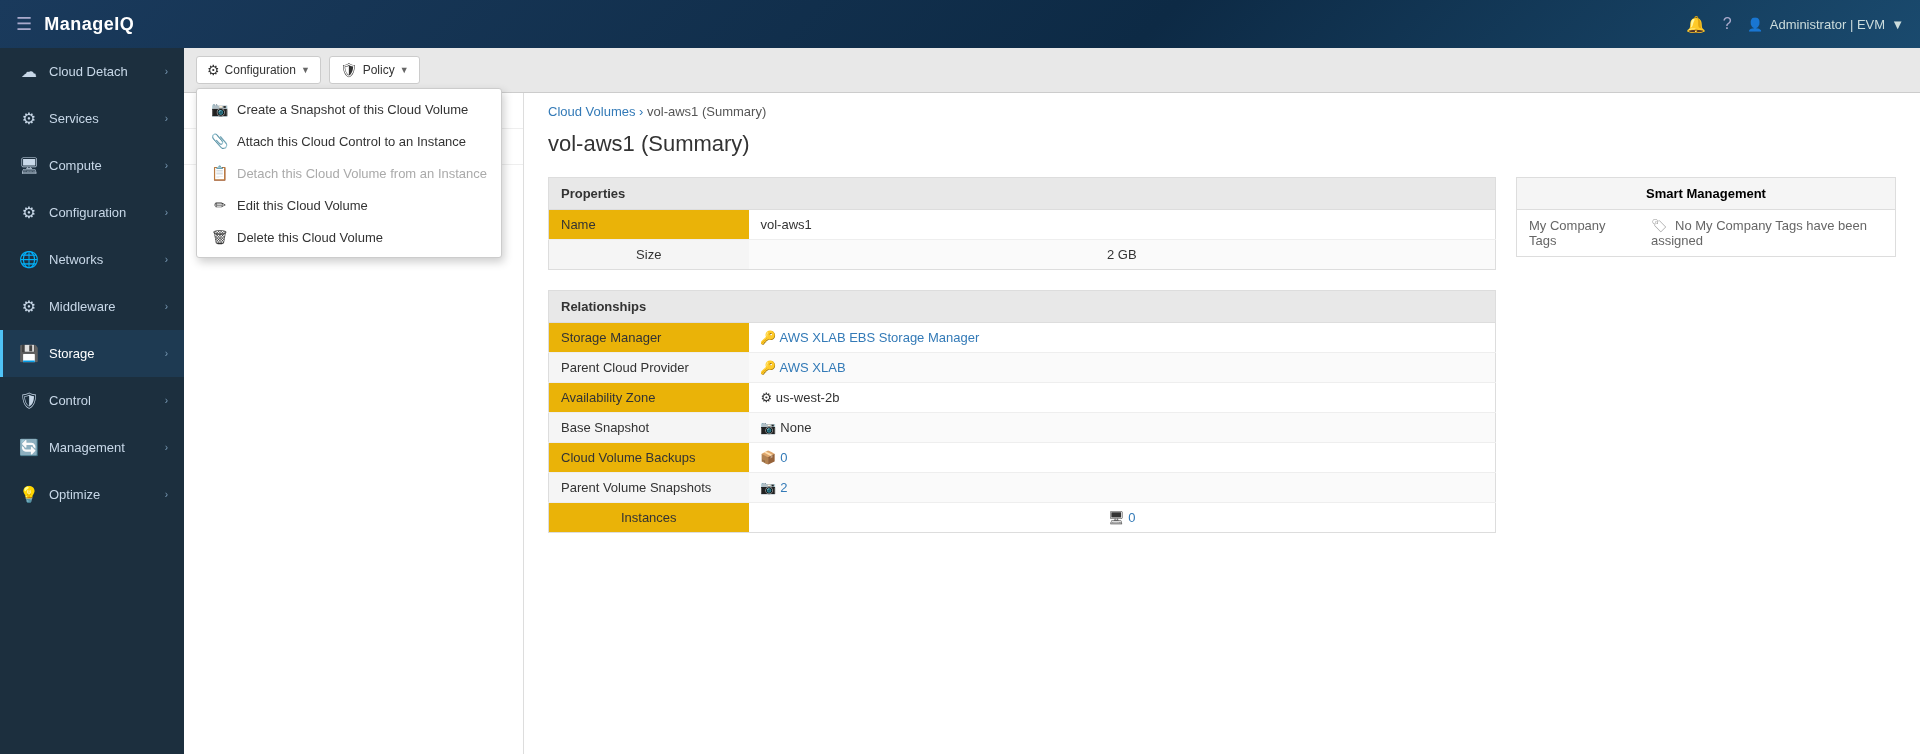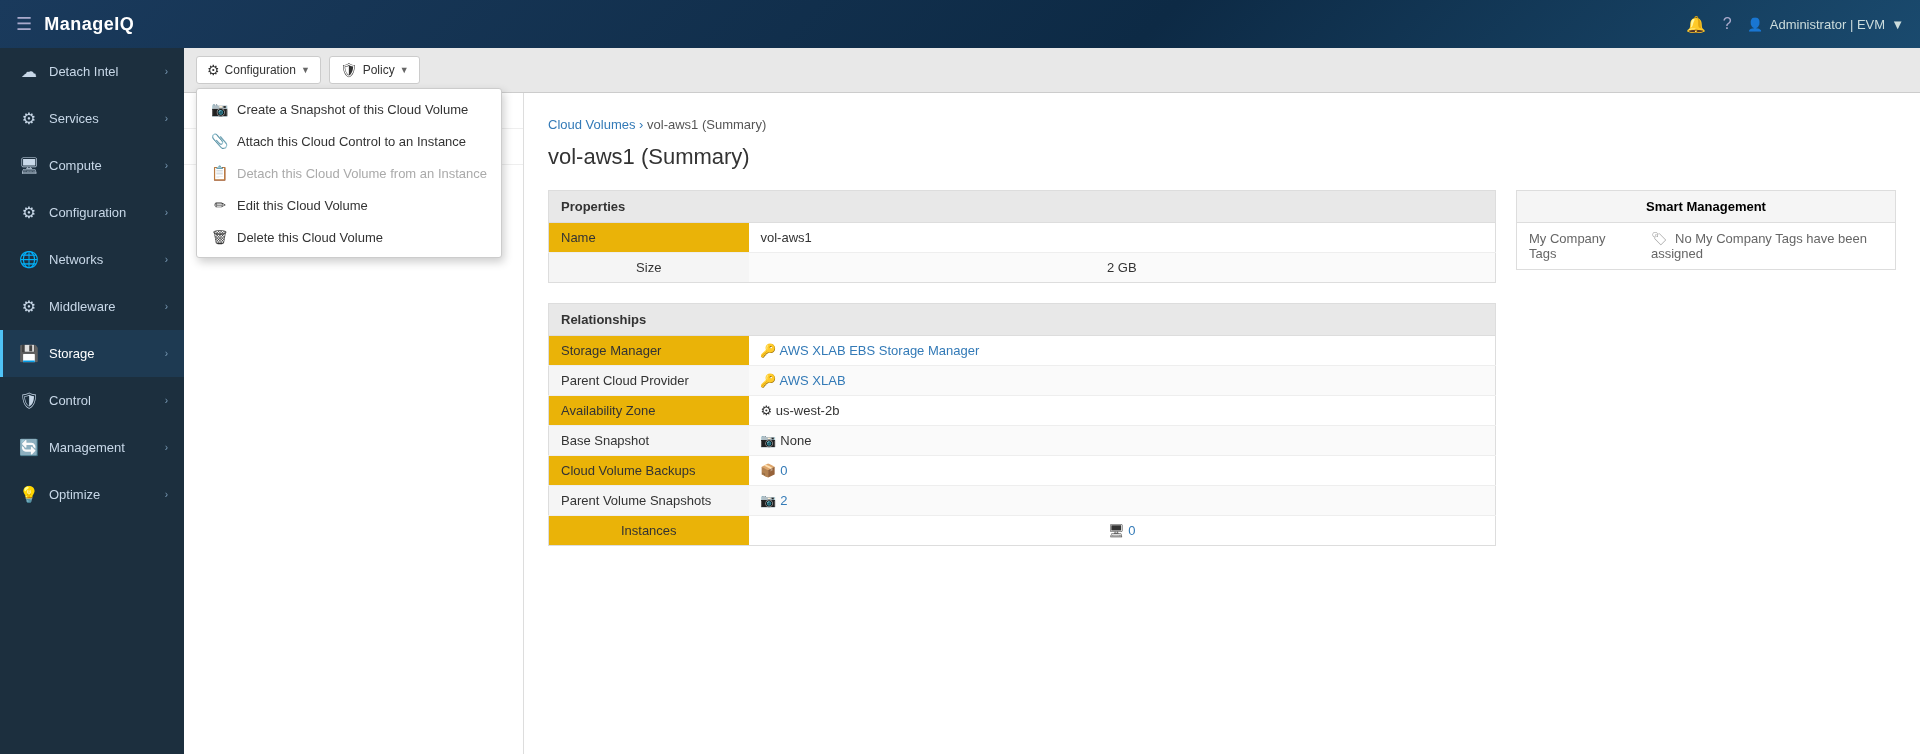--- a/index.html
+++ b/index.html
@@ -128,21 +128,21 @@
       gap: 6px;
       padding: 10px 14px;
       font-size: 13px;
       color: #333;
       font-weight: 500;
       cursor: pointer;
     }
     .panel-chevron { font-size: 10px; color: #666; }
 
     
-    .main-content { flex: 1; overflow-y: auto; padding: 24px 24px; background: white; }
+    .main-content { flex: 1; overflow-y: auto; padding: 11px 24px; background: white; }
 
     
     .breadcrumb { font-size: 13px; color: #337ab7; margin-bottom: 12px; }
     .breadcrumb a { color: #337ab7; text-decoration: none; cursor: pointer; }
     .breadcrumb-current { color: #555; }
 
     
     .page-title { font-size: 22px; color: #333; margin-bottom: 20px; font-weight: normal; }
 
     
@@ -218,21 +218,21 @@
   </div>
 </div>
 
 <div class="main-layout">
 
   <div class="sidebar">
 
     <div class="sidebar-item">
       <div class="sidebar-item-left">
         <span class="sidebar-icon">☁</span>
-        <span class="sidebar-label">Detach Intel</span>
+        <span class="sidebar-label">Cloud Detach</span>
       </div>
       <span class="sidebar-chevron">›</span>
     </div>
 
     <div class="sidebar-item">
       <div class="sidebar-item-left">
         <span class="sidebar-icon">⚙</span>
         <span class="sidebar-label">Services</span>
       </div>
       <span class="sidebar-chevron">›</span>

